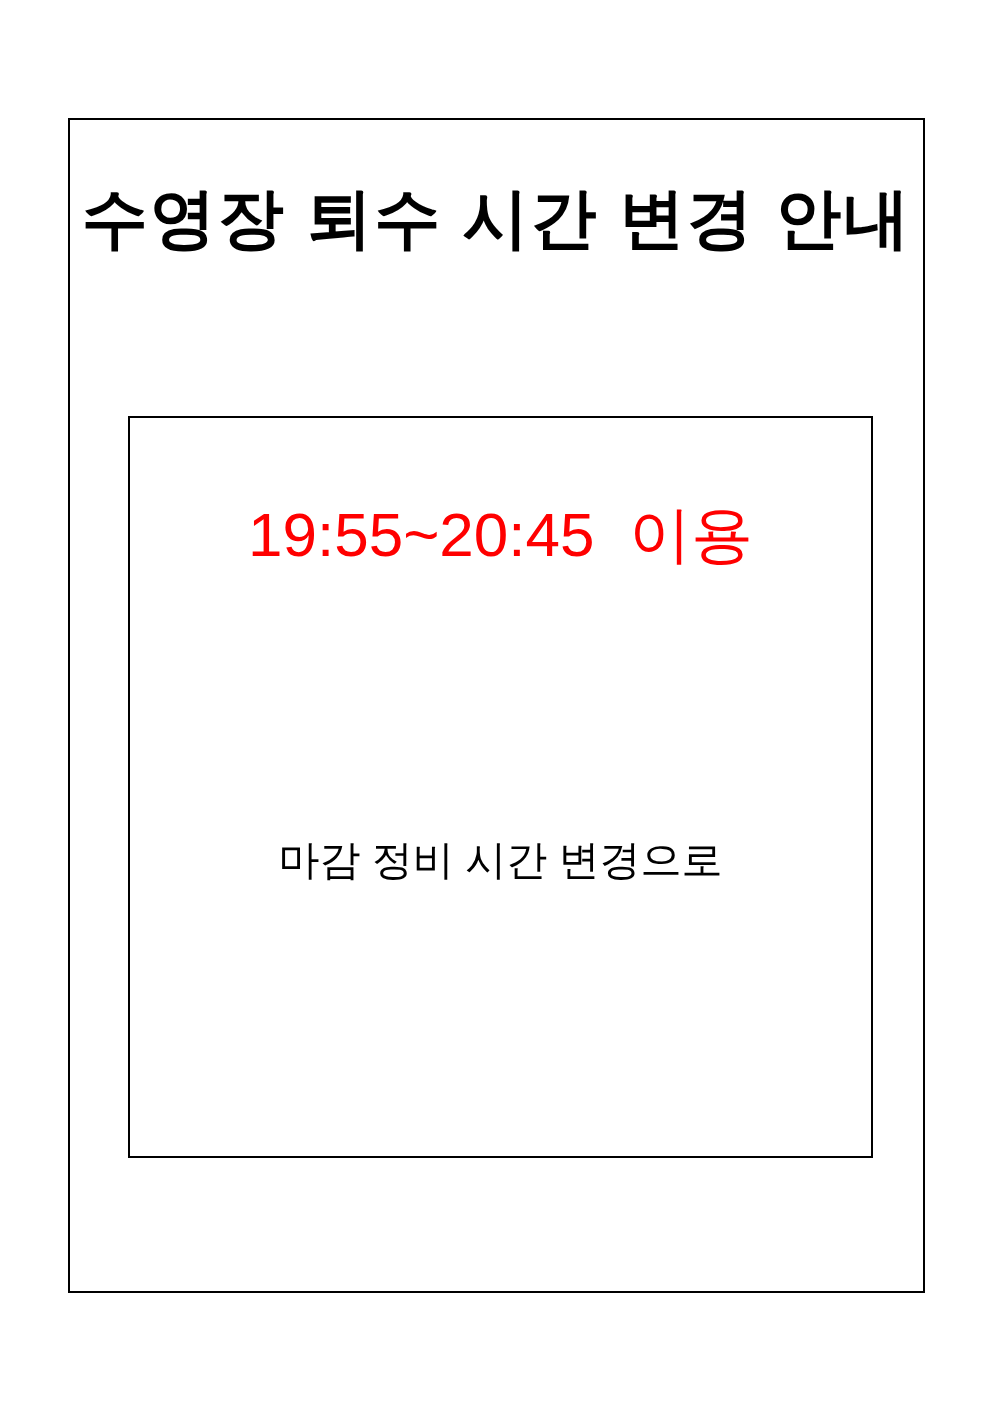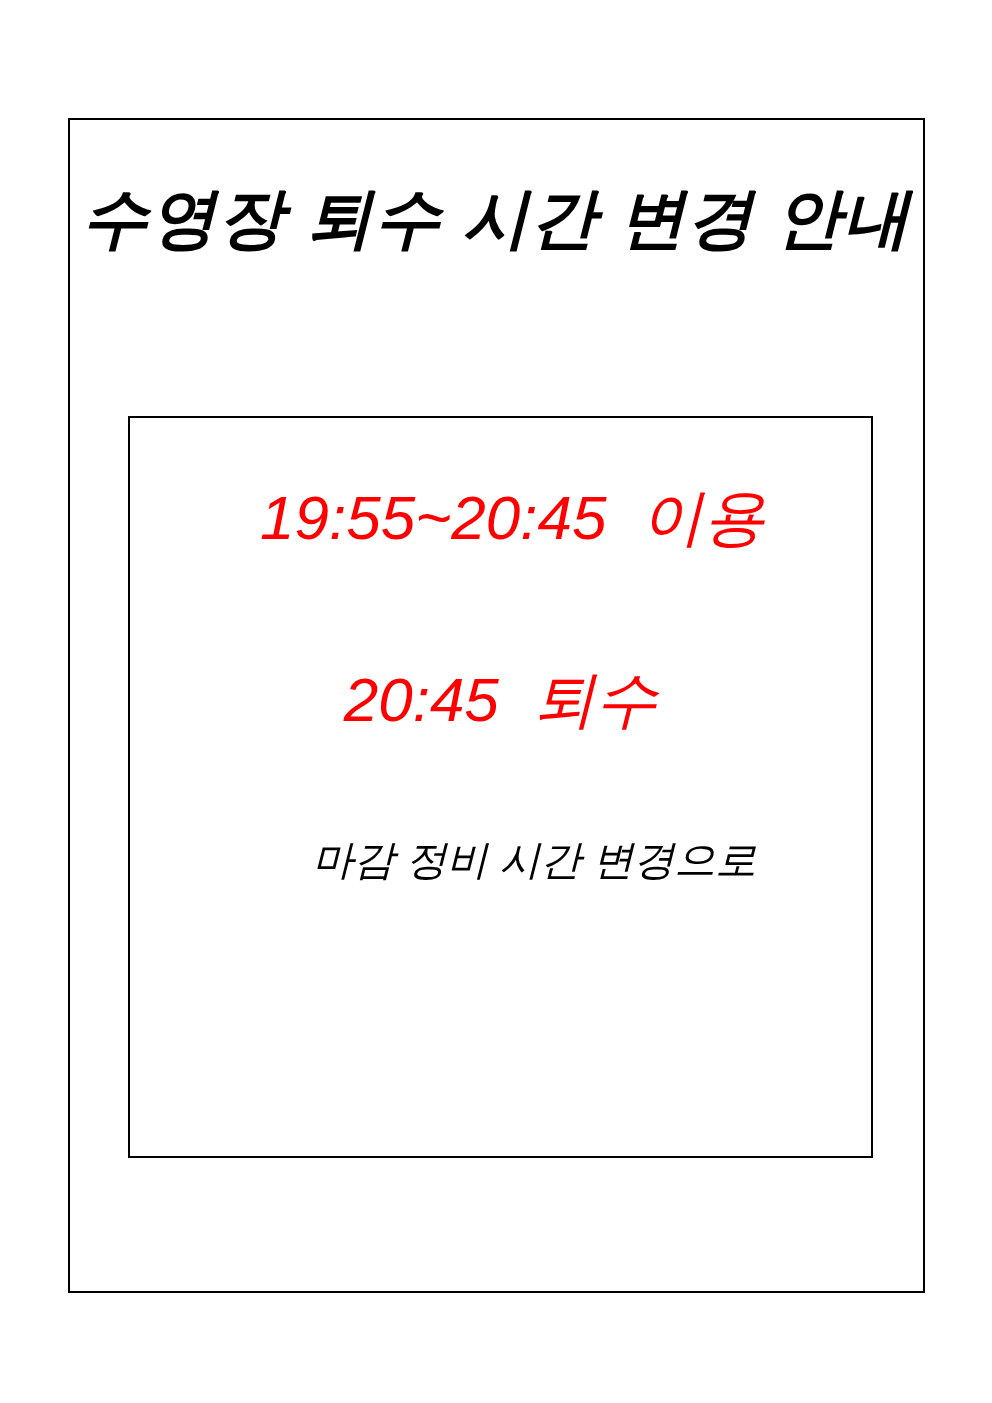--- a/index.html
+++ b/index.html
@@ -16,21 +16,20 @@
     overflow: hidden;
   }
 
   .page {
     position: absolute;
     left: 0;
     top: 0;
     width: 992px;
     height: 1403px;
     background: #ffffff;
-    font-style: italic;
   }
 
   
   .notice-frame {
     position: absolute;
     left: 68px;
     top: 118px;
     width: 857px;
     height: 1175px;
     border: 2px solid #000000;
@@ -68,51 +67,50 @@
     left: 0;
     width: 100%;
     text-align: center;
     color: #ff0000;
     font-size: 62px;
     font-weight: normal;
     line-height: 1.15;
     white-space: pre;
   }
 
-  .time-line-1 { top: 64px; margin-left: 12px; }
+  .time-line-1 { top: 81px; }
   .time-line-2 { top: 246px; }
 
   .body-line {
     position: absolute;
     left: 0;
     width: 100%;
     text-align: center;
     color: #000000;
     font-size: 41px;
     line-height: 1.2;
     white-space: pre;
   }
 
-  .body-line-1 { top: 418px; padding-left: 34px; }
+  .body-line-1 { top: 418px; }
   .body-line-2 { top: 510px; }
 </style>
 </head>
 <body>
 
 <div class="page">
 
   <div class="notice-frame">
 
     <div class="notice-title">수영장 퇴수 시간 변경 안내</div>
 
     <div class="inner-box">
 
       <div class="time-line time-line-1">19:55~20:45  이용</div>
 
-      <div class="time-line time-line-2">20:45  퇴수</div>
 
       <div class="body-line body-line-1">마감 정비 시간 변경으로</div>
 
 
     </div>
 
   </div>
 
 </div>
 

